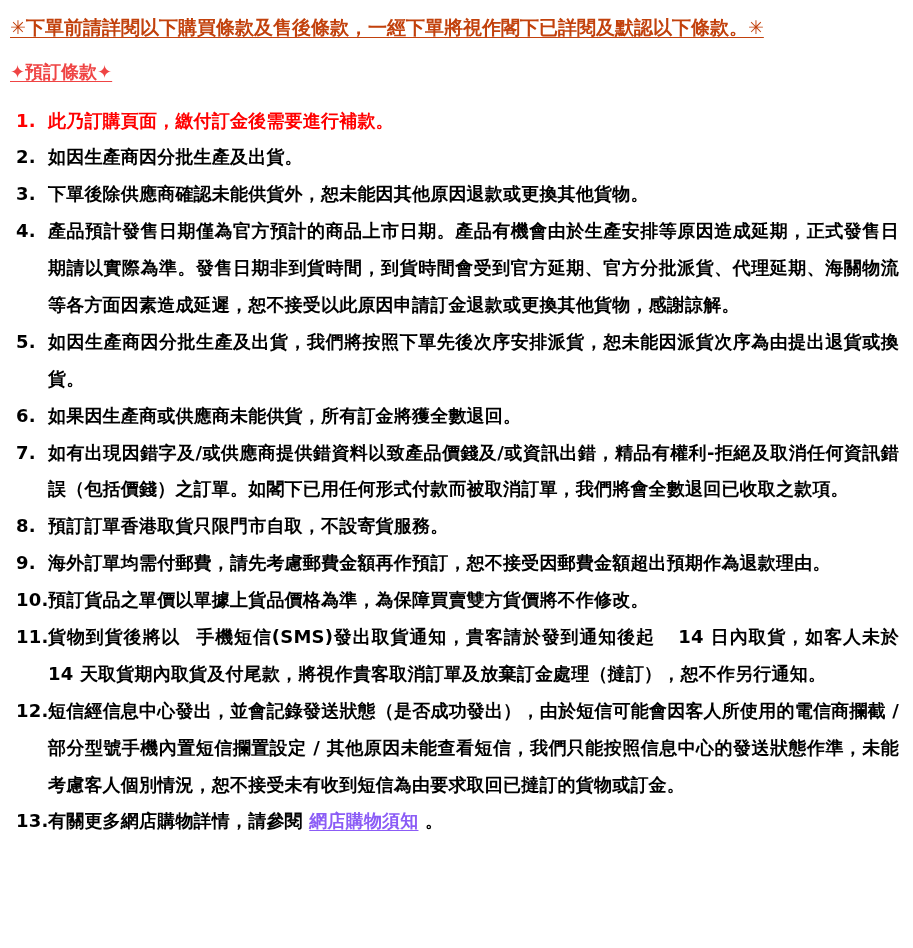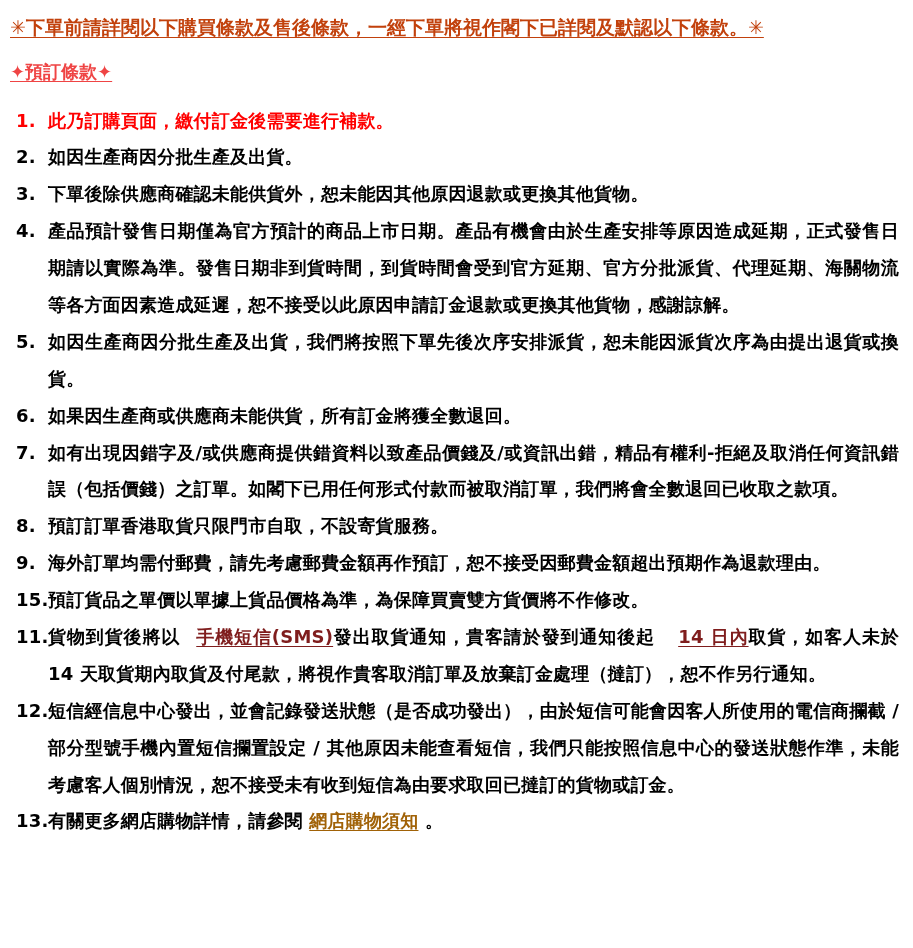--- a/index.html
+++ b/index.html
@@ -41,27 +41,26 @@
     letter-spacing: 0.2px;
   }
   .term-num {
     position: absolute;
     left: 6px;
     top: 0;
   }
   .term-item.red,
   .term-item.red .term-num { color: #ff0000; }
   .red-underline {
-    color: #7f1d1d;
-    text-decoration: underline;
+    color: #000000;
     text-underline-offset: 3px;
     margin-left: 16px;
   }
   a.link {
-    color: #a16207;
+    color: #8b5cf6;
     text-decoration: underline;
     text-underline-offset: 3px;
     font-weight: bold;
     cursor: pointer;
   }
 </style>
 </head>
 <body>
 
 <div class="doc">
@@ -74,18 +73,18 @@
   <div class="terms" id="terms-list">
       <div class="term-item red"><span class="term-num">1.</span><span class="term-text"><span>此乃訂購頁面，繳付訂金後需要進行補款。</span></span></div>
       <div class="term-item"><span class="term-num">2.</span><span class="term-text"><span>如因生產商因分批生產及出貨。</span></span></div>
       <div class="term-item"><span class="term-num">3.</span><span class="term-text"><span>下單後除供應商確認未能供貨外，恕未能因其他原因退款或更換其他貨物。</span></span></div>
       <div class="term-item"><span class="term-num">4.</span><span class="term-text"><span>產品預計發售日期僅為官方預計的商品上市日期。產品有機會由於生產安排等原因造成延期，正式發售日期請以實際為準。發售日期非到貨時間，到貨時間會受到官方延期、官方分批派貨、代理延期、海關物流等各方面因素造成延遲，恕不接受以此原因申請訂金退款或更換其他貨物，感謝諒解。</span></span></div>
       <div class="term-item"><span class="term-num">5.</span><span class="term-text"><span>如因生產商因分批生產及出貨，我們將按照下單先後次序安排派貨，恕未能因派貨次序為由提出退貨或換貨。</span></span></div>
       <div class="term-item"><span class="term-num">6.</span><span class="term-text"><span>如果因生產商或供應商未能供貨，所有訂金將獲全數退回。</span></span></div>
       <div class="term-item"><span class="term-num">7.</span><span class="term-text"><span>如有出現因錯字及/或供應商提供錯資料以致產品價錢及/或資訊出錯，精品有權利-拒絕及取消任何資訊錯誤（包括價錢）之訂單。如閣下已用任何形式付款而被取消訂單，我們將會全數退回已收取之款項。</span></span></div>
       <div class="term-item"><span class="term-num">8.</span><span class="term-text"><span>預訂訂單香港取貨只限門市自取，不設寄貨服務。</span></span></div>
       <div class="term-item"><span class="term-num">9.</span><span class="term-text"><span>海外訂單均需付郵費，請先考慮郵費金額再作預訂，恕不接受因郵費金額超出預期作為退款理由。</span></span></div>
-      <div class="term-item"><span class="term-num">15.</span><span class="term-text"><span>預訂貨品之單價以單據上貨品價格為準，為保障買賣雙方貨價將不作修改。</span></span></div>
+      <div class="term-item"><span class="term-num">10.</span><span class="term-text"><span>預訂貨品之單價以單據上貨品價格為準，為保障買賣雙方貨價將不作修改。</span></span></div>
       <div class="term-item"><span class="term-num">11.</span><span class="term-text"><span>貨物到貨後將以</span><span class="red-underline">手機短信(SMS)</span><span>發出取貨通知，貴客請於發到通知後起 </span><span class="red-underline">14 日內</span><span>取貨，如客人未於 14 天取貨期內取貨及付尾款，將視作貴客取消訂單及放棄訂金處理（撻訂），恕不作另行通知。</span></span></div>
       <div class="term-item"><span class="term-num">12.</span><span class="term-text"><span>短信經信息中心發出，並會記錄發送狀態（是否成功發出），由於短信可能會因客人所使用的電信商攔截 / 部分型號手機內置短信攔置設定 / 其他原因未能查看短信，我們只能按照信息中心的發送狀態作準，未能考慮客人個別情況，恕不接受未有收到短信為由要求取回已撻訂的貨物或訂金。</span></span></div>
       <div class="term-item"><span class="term-num">13.</span><span class="term-text"><span>有關更多網店購物詳情，請參閱 </span><a class="link" href="#">網店購物須知</a><span> 。</span></span></div>
     </div>
 </div>
 
 </body></html>

